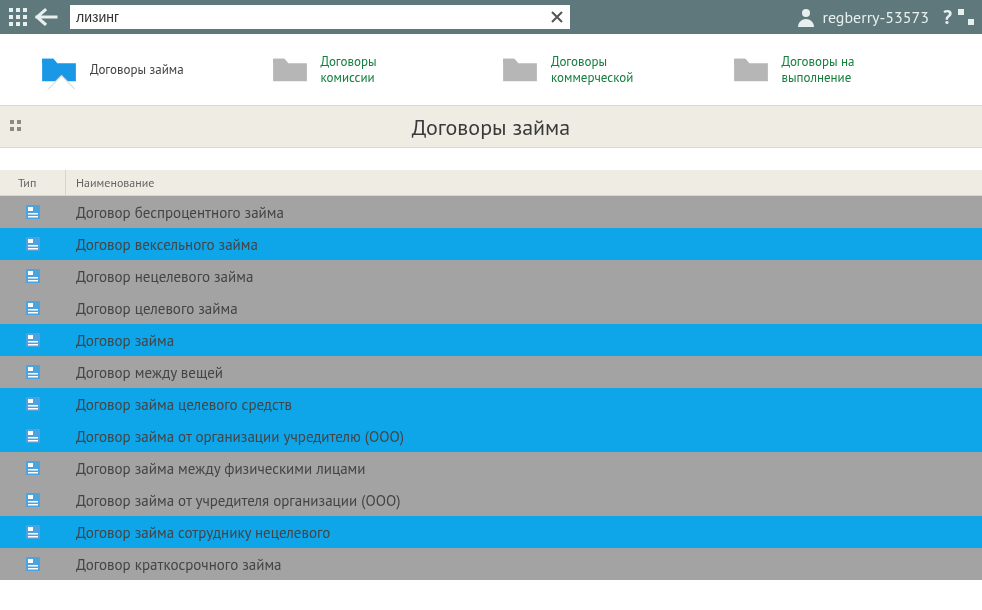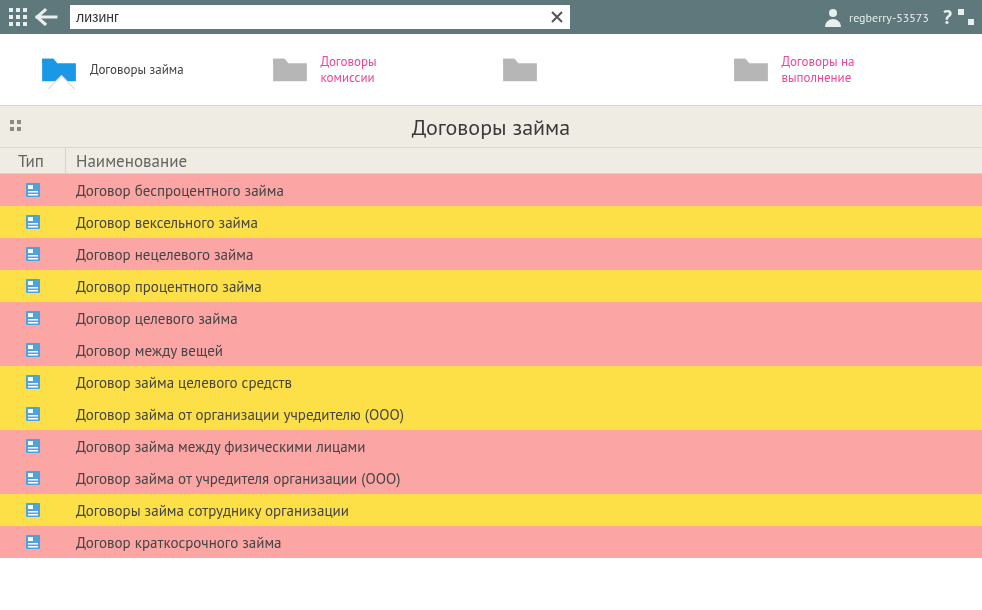--- a/index.html
+++ b/index.html
@@ -7,54 +7,54 @@
 
   
   .topbar { height:34px; background:#5f787b; display:flex; align-items:center; padding:16px 8px; color:#e7efef; }
   .apps-btn svg { display:block; }
   .back-btn { margin-left:6px; display:flex; align-items:center; cursor:pointer; }
   .search-wrap { margin-left:12px; flex:0 0 500px; height:24px; background:#fff; display:flex; align-items:center; padding:0 6px; }
   .search-input { flex:1; border:none; outline:none; font-size:14px; color:#333; }
   .search-clear { cursor:pointer; color:#555; display:flex; }
   .topbar-spacer { flex:1; }
   .user-wrap { display:flex; align-items:center; gap:6px; cursor:pointer; margin-right:8px; }
-  .user-name { font-size:12px; }
+  .user-name { font-size:16px; }
   .help-btn, .full-btn { margin-left:6px; cursor:pointer; display:flex; font-size:20px; font-weight:bold; color:#e7efef;}
   .full-btn svg, .back-btn svg, .apps-btn svg, .user-wrap svg, .search-clear svg { display:block; }
 
   
   .tabs-outer { background:#fff; }
   .tabs { display:flex; align-items:center; height:72px; padding:0 30px 0 40px; gap:10px; border-bottom:1px solid #d8d8d8; position:relative; }
   .tab { display:flex; align-items:center; gap:12px; flex:1; cursor:pointer; position:relative; }
   .tab .folder { width:38px; height:30px; }
   .folder.inactive { fill:#b6b6b6; }
   .folder.active { fill:#1a98e6; }
-  .tab-label { font-size:13px; color:#ec4899; line-height:1.2; max-width:110px; }
+  .tab-label { font-size:13px; color:#15803d; line-height:1.2; max-width:110px; }
   .tab.active .tab-label { color:#444; }
   
   .tab.active::after{
     content:""; position:absolute; left:12px; bottom:-11px;
     width:18px; height:18px; background:#fff; border-left:1px solid #d8d8d8; border-top:1px solid #d8d8d8;
     transform:rotate(45deg);
   }
 
   
   .title-row { height:42px; background:#eeece3; display:flex; align-items:center; justify-content:center; position:relative; border-bottom:1px solid #d8d8d8;}
   .title-row h1 { font-size:22px; font-weight:500; color:#3a3a3a; }
   .drag-handle { position:absolute; left:10px; cursor:grab; }
   .drag-handle svg{display:block;}
 
   
-  .thead { display:flex; height:26px; background:#eeece3; border-bottom:1px solid #d6d4cb; font-size:17px; color:#646464; align-items:flex-end;}
+  .thead { display:flex; height:26px; background:#eeece3; border-bottom:1px solid #d6d4cb; font-size:12px; color:#646464; align-items:flex-end;margin-top:22px;}
   .col-type { width:66px; padding-left:18px; border-right:1px solid #d6d4cb; height:100%; display:flex; align-items:center;}
   .col-name { flex:1; padding-left:10px; height:100%; display:flex; align-items:center;}
 
   .tbody .row { display:flex; height:32px; align-items:center; font-size:15px; color:#444; cursor:pointer;}
-  .tbody .row.odd { background:#fca5a5; }
-  .tbody .row.even { background:#fde047; }
+  .tbody .row.odd { background:#a3a3a3; }
+  .tbody .row.even { background:#0ea5e9; }
   .tbody .cell-type { width:66px; display:flex; justify-content:center; align-items:center;}
   .tbody .cell-name { flex:1; padding-left:10px; }
 
   .doc-icon { width:16px; height:16px; }
 </style>
 </head>
 <body>
 
 <div class="topbar">
   <div class="apps-btn">
@@ -124,20 +124,21 @@
     <path d="M2 6h12l4 5h20v19H2z"></path>
             <path d="M2 6h12l4 5H2z" opacity="1"></path>
   </svg></span>
         <span class="tab-label">Договоры комиссии</span>
       </div>
       <div class="tab">
         <span><svg class="folder inactive" viewBox="0 0 40 32">
     <path d="M2 6h12l4 5h20v19H2z"></path>
             <path d="M2 6h12l4 5H2z" opacity="1"></path>
   </svg></span>
+        <span class="tab-label">Договоры коммерческой</span>
       </div>
       <div class="tab">
         <span><svg class="folder inactive" viewBox="0 0 40 32">
     <path d="M2 6h12l4 5h20v19H2z"></path>
             <path d="M2 6h12l4 5H2z" opacity="1"></path>
   </svg></span>
         <span class="tab-label">Договоры на выполнение</span>
       </div>
     </div>
 </div>
@@ -187,42 +188,42 @@
       <div class="cell-type">
         <svg class="doc-icon" viewBox="0 0 16 16">
   <rect x="1" y="1" width="14" height="14" rx="1" fill="#4da3dd"></rect>
   <rect x="3" y="3" width="5" height="4" fill="#fff"></rect>
   <rect x="3" y="9" width="10" height="1.5" fill="#fff"></rect>
   <rect x="3" y="12" width="10" height="1.5" fill="#fff"></rect>
 </svg>
       </div>
       <div class="cell-name">Договор нецелевого займа</div>
     </div>
-    <div class="row even">
-      <div class="cell-type">
-        <svg class="doc-icon" viewBox="0 0 16 16">
-  <rect x="1" y="1" width="14" height="14" rx="1" fill="#4da3dd"></rect>
-  <rect x="3" y="3" width="5" height="4" fill="#fff"></rect>
-  <rect x="3" y="9" width="10" height="1.5" fill="#fff"></rect>
-  <rect x="3" y="12" width="10" height="1.5" fill="#fff"></rect>
-</svg>
-      </div>
-      <div class="cell-name">Договор процентного займа</div>
-    </div>
     <div class="row odd">
       <div class="cell-type">
         <svg class="doc-icon" viewBox="0 0 16 16">
   <rect x="1" y="1" width="14" height="14" rx="1" fill="#4da3dd"></rect>
   <rect x="3" y="3" width="5" height="4" fill="#fff"></rect>
   <rect x="3" y="9" width="10" height="1.5" fill="#fff"></rect>
   <rect x="3" y="12" width="10" height="1.5" fill="#fff"></rect>
 </svg>
       </div>
       <div class="cell-name">Договор целевого займа</div>
     </div>
+    <div class="row even">
+      <div class="cell-type">
+        <svg class="doc-icon" viewBox="0 0 16 16">
+  <rect x="1" y="1" width="14" height="14" rx="1" fill="#4da3dd"></rect>
+  <rect x="3" y="3" width="5" height="4" fill="#fff"></rect>
+  <rect x="3" y="9" width="10" height="1.5" fill="#fff"></rect>
+  <rect x="3" y="12" width="10" height="1.5" fill="#fff"></rect>
+</svg>
+      </div>
+      <div class="cell-name">Договор займа</div>
+    </div>
     <div class="row odd">
       <div class="cell-type">
         <svg class="doc-icon" viewBox="0 0 16 16">
   <rect x="1" y="1" width="14" height="14" rx="1" fill="#4da3dd"></rect>
   <rect x="3" y="3" width="5" height="4" fill="#fff"></rect>
   <rect x="3" y="9" width="10" height="1.5" fill="#fff"></rect>
   <rect x="3" y="12" width="10" height="1.5" fill="#fff"></rect>
 </svg>
       </div>
       <div class="cell-name">Договор между вещей</div>
@@ -273,21 +274,21 @@
     </div>
     <div class="row even">
       <div class="cell-type">
         <svg class="doc-icon" viewBox="0 0 16 16">
   <rect x="1" y="1" width="14" height="14" rx="1" fill="#4da3dd"></rect>
   <rect x="3" y="3" width="5" height="4" fill="#fff"></rect>
   <rect x="3" y="9" width="10" height="1.5" fill="#fff"></rect>
   <rect x="3" y="12" width="10" height="1.5" fill="#fff"></rect>
 </svg>
       </div>
-      <div class="cell-name">Договоры займа сотруднику организации</div>
+      <div class="cell-name">Договор займа сотруднику нецелевого</div>
     </div>
     <div class="row odd">
       <div class="cell-type">
         <svg class="doc-icon" viewBox="0 0 16 16">
   <rect x="1" y="1" width="14" height="14" rx="1" fill="#4da3dd"></rect>
   <rect x="3" y="3" width="5" height="4" fill="#fff"></rect>
   <rect x="3" y="9" width="10" height="1.5" fill="#fff"></rect>
   <rect x="3" y="12" width="10" height="1.5" fill="#fff"></rect>
 </svg>
       </div>

